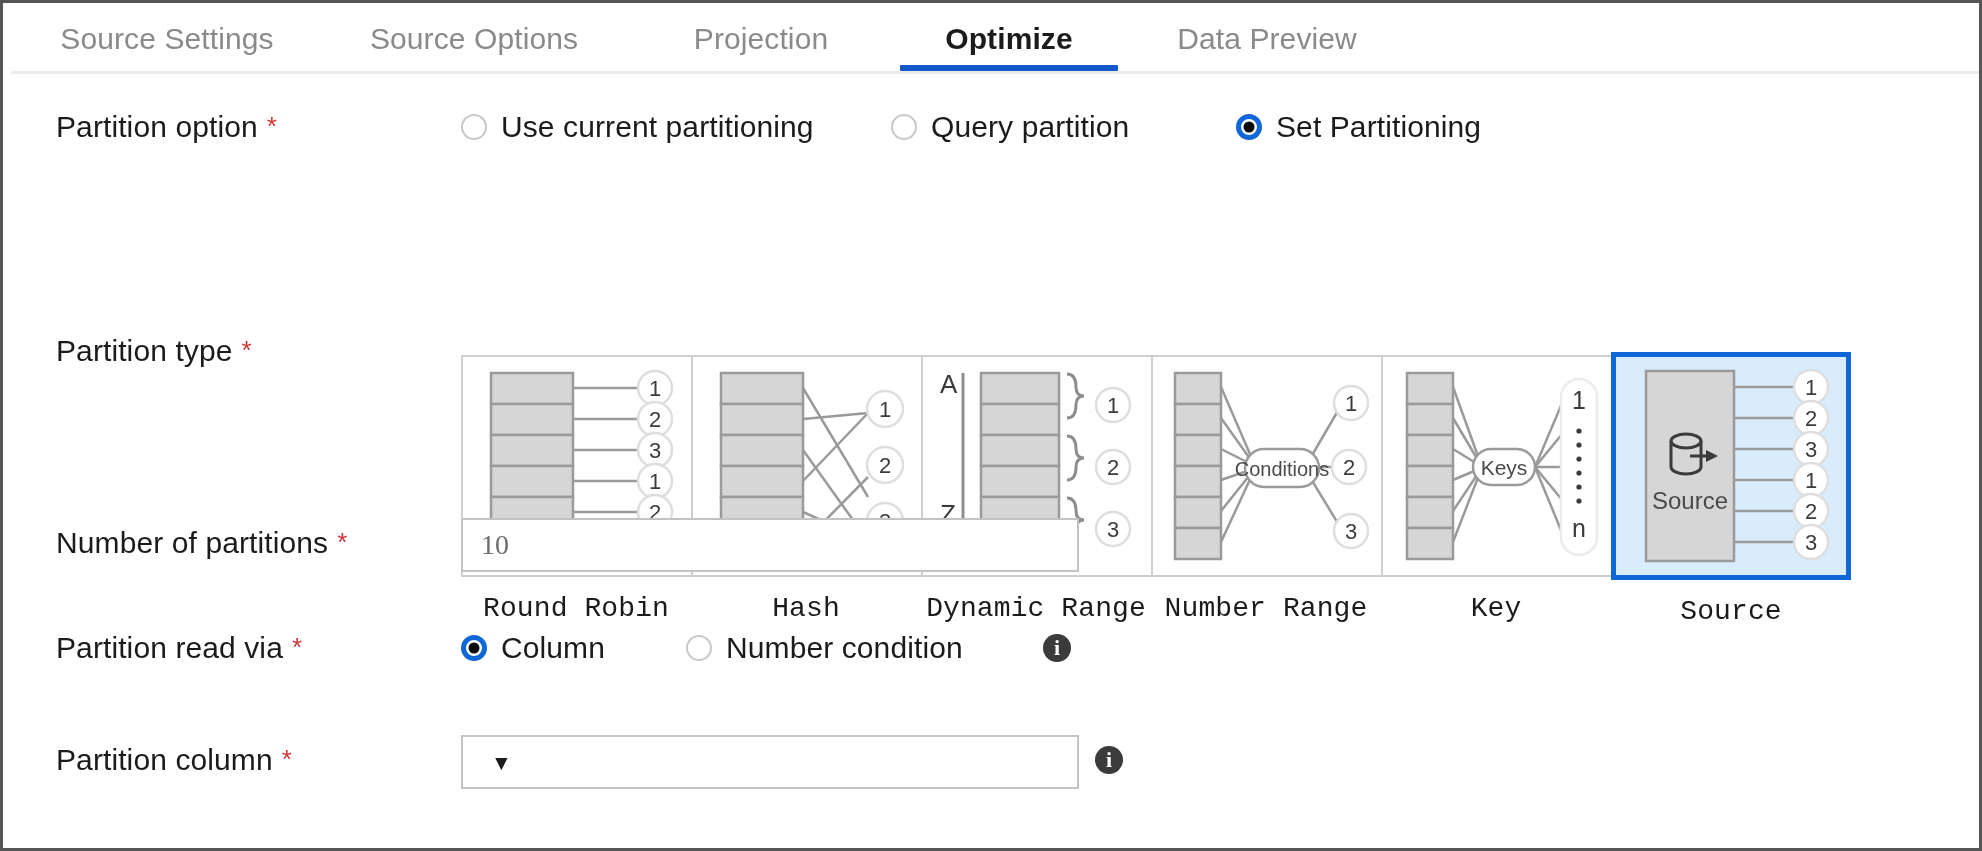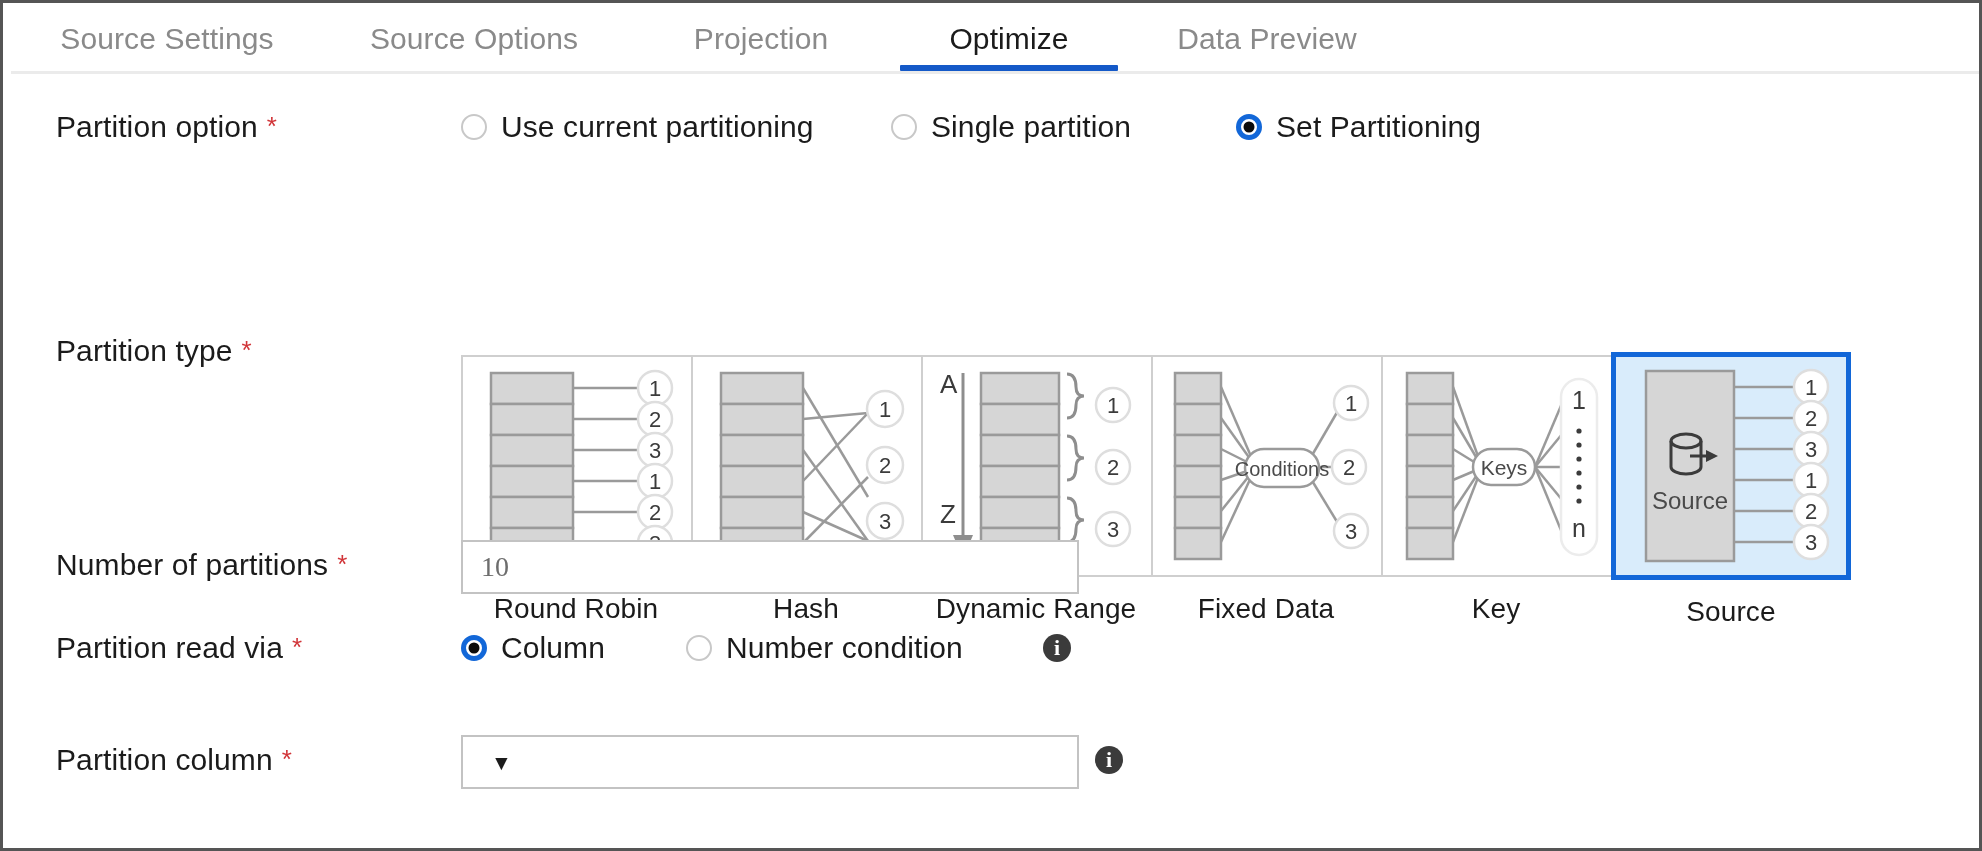--- a/index.html
+++ b/index.html
@@ -45,21 +45,21 @@
     justify-content: center;
     padding: 0 6px;
     font-size: 30px;
     color: #8a8a8a;
     white-space: nowrap;
     cursor: pointer;
     letter-spacing: 0.1px;
   }
   .tab.is-active {
     color: #1b1b1b;
-    font-weight: 400;
+    font-weight: 700;
     text-align: right;
   }
   .tab.is-active::after {
     content: "";
     position: absolute;
     left: 3px;
     right: 3px;
     bottom: 0px;
     height: 6px;
     background: #1459c8;
@@ -204,20 +204,21 @@
     width: 240px;
     height: 228px;
     margin-top: -3px;
   }
   .card-label {
     margin-top: 16px;
     font-size: 28px;
     color: #1b1b1b;
     white-space: nowrap;
     letter-spacing: 0.1px;
+    font-family: Liberation Mono, monospace;
   }
 </style>
 </head>
 <body>
 
 <div id="app">
 
   <div class="tabbar">
     <div class="tab" style="width:300px">
       <span>Source Settings</span>
@@ -243,21 +244,21 @@
         <span>Partition option</span><span class="req">*</span>
       </div>
 
       <div class="radio-group" style="left:458px; top:36px">
         <div class="radio" style="width:430px">
           <span class="dot"></span>
           <span class="rlabel">Use current partitioning</span>
         </div>
         <div class="radio" style="width:345px">
           <span class="dot"></span>
-          <span class="rlabel">Single partition</span>
+          <span class="rlabel">Query partition</span>
         </div>
         <div class="radio sel">
           <span class="dot"></span>
           <span class="rlabel">Set Partitioning</span>
         </div>
       </div>
     </div>
 
     <div class="row" style="top:105px;height:310px">
       <div class="label" style="left:53px; top:155px">
@@ -406,21 +407,21 @@
                 <circle cx="196" cy="110" r="17"></circle>
                 <circle cx="198" cy="174" r="17"></circle>
               </g>
               <g fill="#3b3b3b" font-family="Liberation Sans, sans-serif" font-size="22" text-anchor="middle">
                 <text x="198" y="54">1</text>
                   <text x="196" y="118">2</text>
                   <text x="198" y="182">3</text>
               </g>
             </svg>
           </div>
-          <div class="card-label">Fixed Data</div>
+          <div class="card-label">Number Range</div>
         </div>
 
         <div class="card-wrap">
           <div class="card">
             <svg width="228" height="218" viewBox="0 0 228 218">
               <g stroke="#9a9a9a" stroke-width="2.5" fill="none">
                 <line x1="70" y1="30" x2="96" y2="102"></line>
                 <line x1="70" y1="61" x2="96" y2="105"></line>
                 <line x1="70" y1="92" x2="96" y2="108"></line>
                 <line x1="70" y1="123" x2="96" y2="112"></line>
@@ -495,21 +496,21 @@
                   <text x="195" y="193">3</text>
               </g>
             </svg>
           </div>
           <div class="card-label">Source</div>
         </div>
 
       </div>
     </div>
 
-    <div class="row" style="top:436px;height:105px">
+    <div class="row" style="top:414px;height:105px">
       <div class="label" style="left:53px; top:38px">
         <span>Number of partitions</span><span class="req">*</span>
       </div>
       <div class="field" style="left:458px; top:30px; width:618px; height:54px" title="10">
         <span class="val">10</span>
       </div>
     </div>
 
     <div class="row" style="top:520px;height:105px">
       <div class="label" style="left:53px; top:37px">

